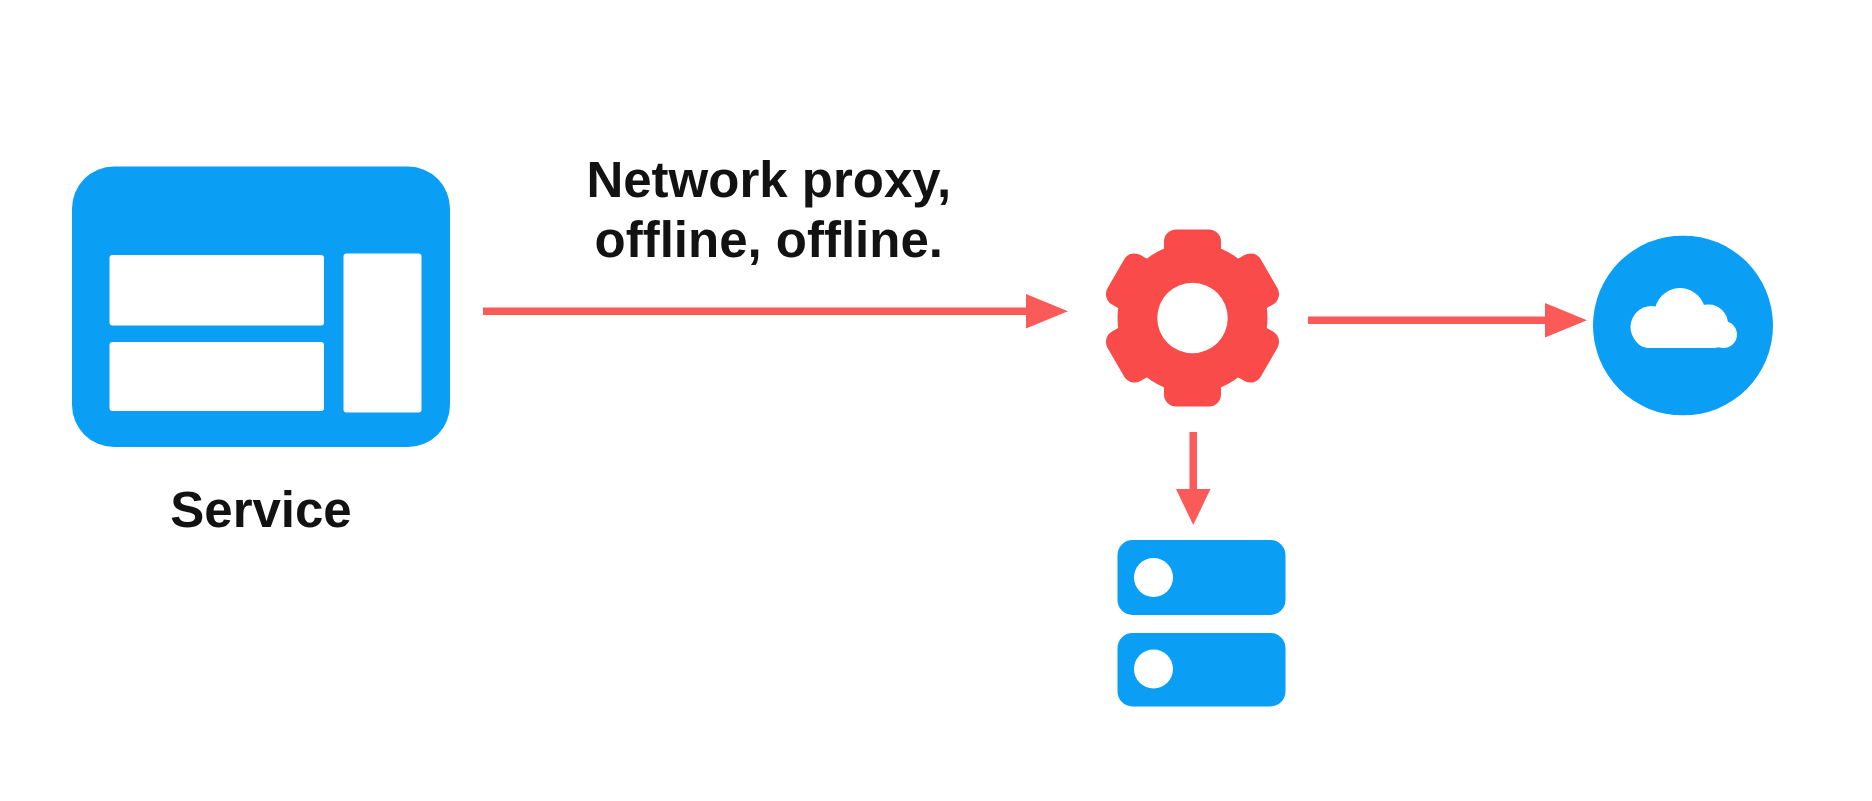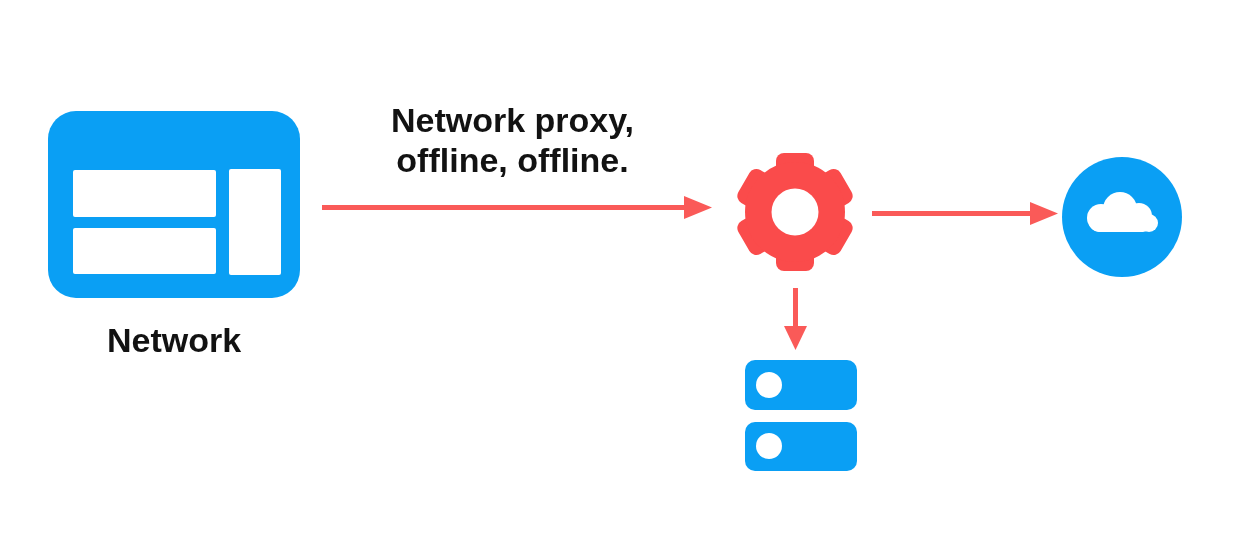--- a/index.html
+++ b/index.html
@@ -85,21 +85,21 @@
 </head>
 <body>
 
 <div class="stage">
 
   <div class="window-icon">
     <div class="win-bar win-bar-1"></div>
     <div class="win-bar win-bar-2"></div>
     <div class="win-vbar"></div>
   </div>
-  <div class="label window-label">Network</div>
+  <div class="label window-label">Service</div>
 
   <div class="label edge-label">
     <div>Network proxy,</div>
     <div>offline, offline.</div>
   </div>
 
   <svg class="arrow arrow-1" width="390" height="27" viewBox="0 0 390 27">
     <line x1="0" y1="13.5" x2="364" y2="13.5"></line>
     <polygon points="362,2 390,13.5 362,25"></polygon>
   </svg>

